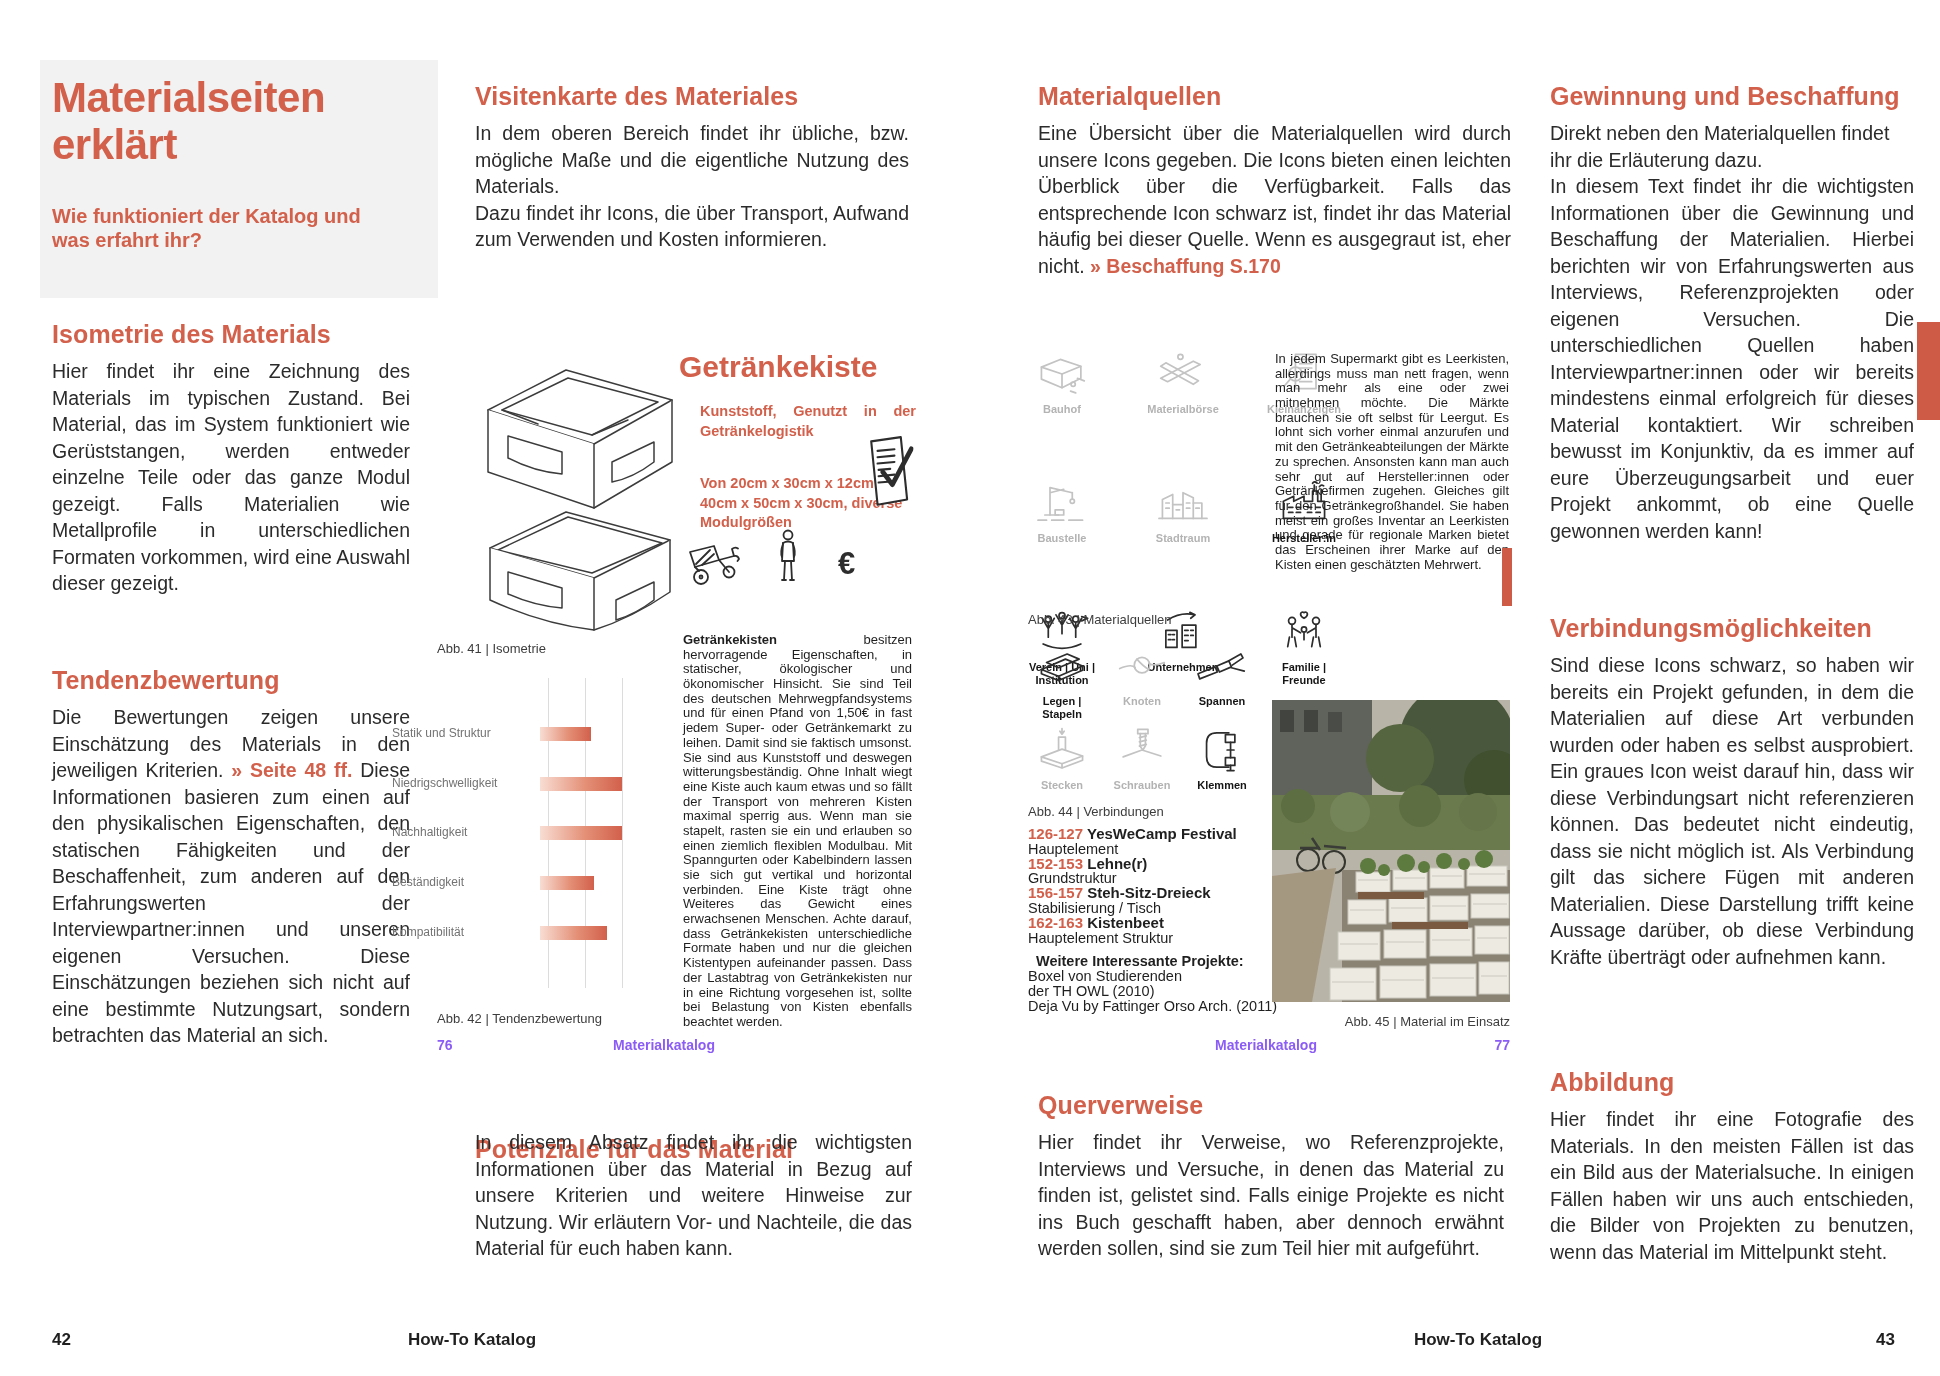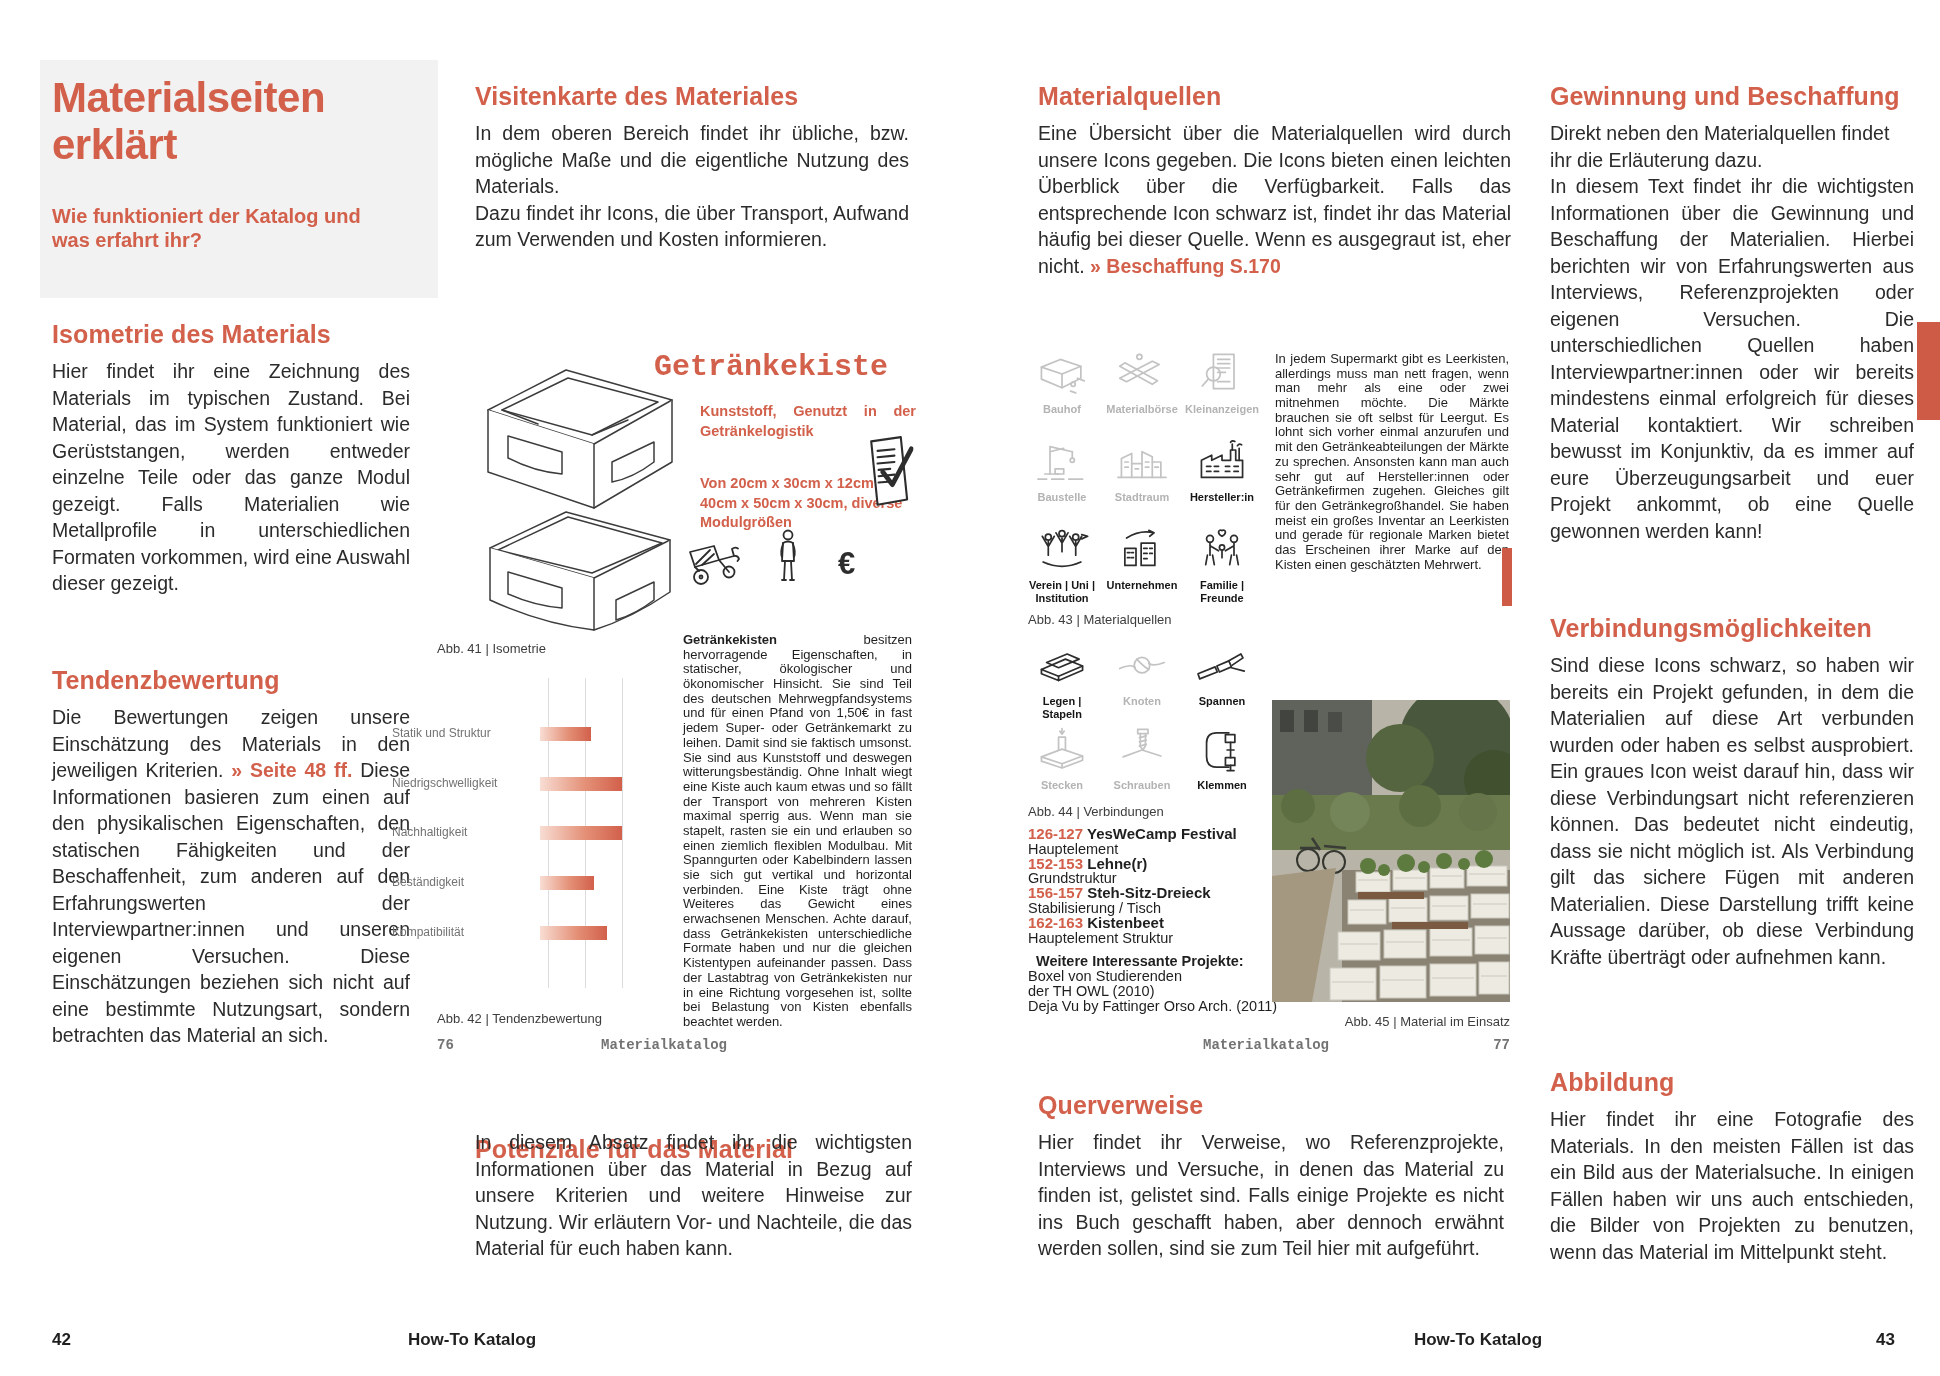--- a/index.html
+++ b/index.html
@@ -7,21 +7,21 @@
           font-family:"Liberation Sans",sans-serif;color:#2b2b2b;border-radius:21px;}
   .abs{position:absolute;}
   .h-title{font-size:42px;font-weight:800;line-height:1.12;color:#d2604b;letter-spacing:-0.5px;}
   .h-sub{font-size:20px;font-weight:800;line-height:1.22;color:#d2604b;}
   .h-sec{font-size:25px;font-weight:800;color:#d2604b;letter-spacing:0.1px;}
   .body{font-size:19.5px;line-height:1.36;text-align:justify;color:#2b2b2b;}
   .body p{margin:0;}
   .link{color:#d2604b;font-weight:800;white-space:nowrap;}
   .small{font-size:13px;line-height:1.13;text-align:justify;color:#1f1f1f;}
   .cap{font-size:13px;color:#3d3d3d;}
-  .samplefoot{font-size:14px;font-weight:800;color:#737373;font-family:Liberation Mono, monospace;}
+  .samplefoot{font-size:14px;font-weight:800;color:#8b5cf6;}
   .graybox{background:#f2f2f2;}
   .redtab{background:#ce5b45;}
   .cardtitle{font-size:30px;font-weight:800;color:#d2604b;}
   .cardred{font-size:14.5px;font-weight:800;color:#d2604b;line-height:1.35;}
   .chart-label{position:absolute;left:-46px;width:138px;font-size:12px;line-height:1.05;color:#737373;}
   .chart-bar{position:absolute;left:102px;height:14px;background:linear-gradient(90deg,#f8ddd3 0%,#e49077 55%,#d2604b 100%);}
   .gridline{position:absolute;top:8px;height:310px;width:1px;background:#dcdcdc;}
   .icongrid{display:grid;grid-template-columns:repeat(3,80px);}
   .cell{display:flex;flex-direction:column;align-items:center;text-align:center;}
   .cell .icobox{height:50px;display:flex;align-items:flex-end;justify-content:center;}
@@ -256,21 +256,21 @@
     <div class="chart-bar" style="top: 156px; width: 82px;"></div>
     <div class="chart-label" style="top:206px;">Beständigkeit</div>
     <div class="chart-bar" style="top: 206px; width: 54px;"></div>
     <div class="chart-label" style="top:256px;">Kompatibilität</div>
     <div class="chart-bar" style="top: 256px; width: 67px;"></div>
   </div>
   <div class="abs cap" style="left:437px;top:1011px;">Abb. 42 | Tendenzbewertung</div>
   <div class="abs samplefoot" style="left:437px;top:1037px;">76</div>
   <div class="abs samplefoot" style="left:564px;top:1037px;width:200px;text-align:center;">Materialkatalog</div>
 
-  <div class="abs cardtitle" style="left:654px;top:350px;font-family:Liberation Mono, monospace;">Getränkekiste</div>
+  <div class="abs cardtitle" style="left:679px;top:350px;">Getränkekiste</div>
   <div class="abs cardred" style="left:700px;top:402px;width:216px;text-align:justify;">Kunststoff, Genutzt in der Getränkelogistik</div>
   <div class="abs cardred" style="left:700px;top:474px;width:206px;">Von 20cm x 30cm x 12cm bis 40cm x 50cm x 30cm, diverse Modulgrößen</div>
   <svg class="abs" style="left:858px;top:434px;color:#2d2d2d;" width="56" height="76" viewBox="0 0 52 72">
       <use href="#i-checklist"></use>
     </svg>
   <svg class="abs" style="left:686px;top:536px;color:#2d2d2d;" width="64" height="52" viewBox="0 0 64 52">
       <use href="#i-cargobike"></use>
     </svg>
   <svg class="abs" style="left:772px;top:528px;color:#2d2d2d;" width="32" height="62" viewBox="0 0 32 62">
       <use href="#i-person"></use>
@@ -284,21 +284,21 @@
   <div class="abs body" style="left:475px;top:1129px;width:437px;">In diesem Absatz findet ihr die wichtigsten Informationen über das Material in Bezug auf unsere Kriterien und weitere Hinweise zur Nutzung. Wir erläutern Vor- und Nachteile, die das Material für euch haben kann.</div>
 
   <div class="abs foot" style="left:52px;top:1330px;text-align:center;">42</div>
   <div class="abs foot" style="left:322px;top:1330px;width:300px;text-align:center;">How-To Katalog</div>
 
   <div class="abs h-sec" style="left:1038px;top:82px;">Materialquellen</div>
   <div class="abs body" style="left:1038px;top:120px;width:473px;">
     <span>Eine Übersicht über die Materialquellen wird durch unsere Icons gegeben. Die Icons bieten einen leichten Überblick über die Verfügbarkeit. Falls das entsprechende Icon schwarz ist, findet ihr das Material häufig bei dieser Quelle. Wenn es ausgegraut ist, eher nicht.  </span> <span class="link">» Beschaffung S.170</span>
   </div>
 
-  <div class="abs icongrid srcgrid" style="left:1022px;top:348px;">
+  <div class="abs icongrid srcgrid" style="left:1022px;top:348px;gap:41px;">
     <div class="cell inactive">
         <div class="icobox">
           <svg width="58" height="48" viewBox="0 0 64 56">
             <use href="#i-depot"></use>
           </svg>
         </div>
         <div class="icolabel">Bauhof</div>
       </div>
     <div class="cell inactive">
         <div class="icobox">

